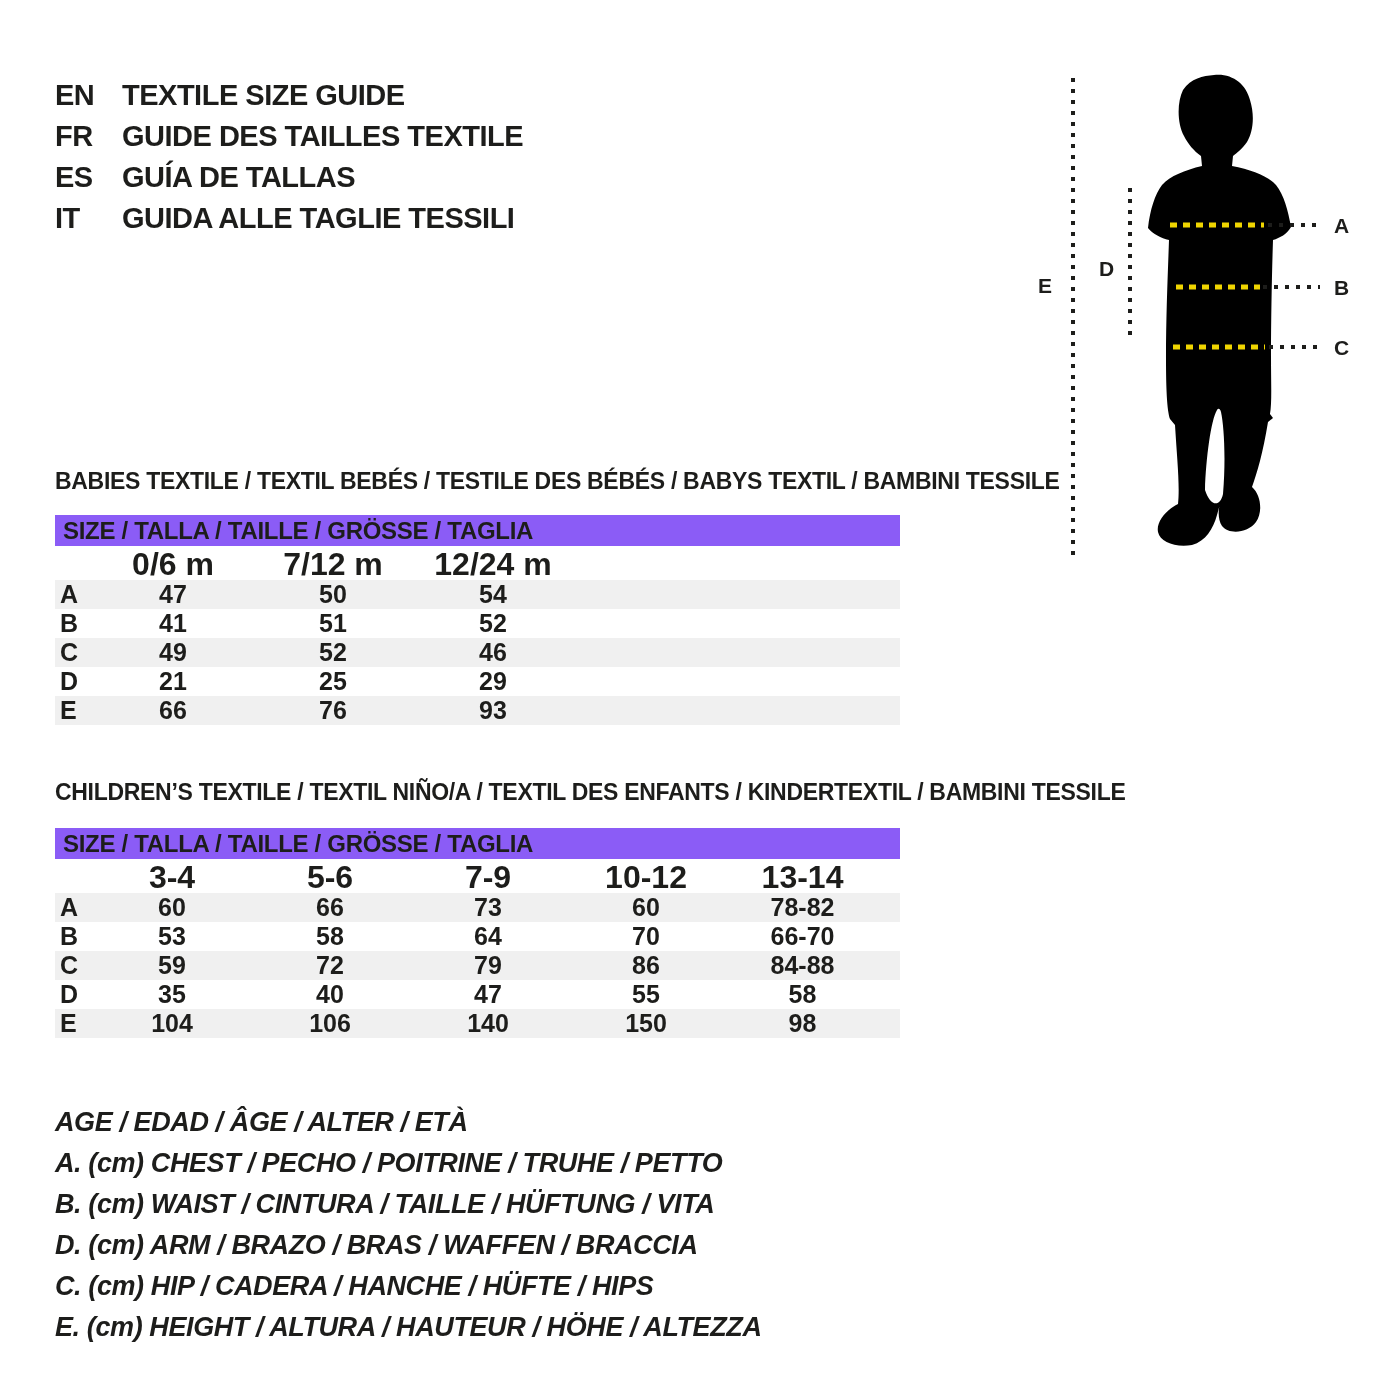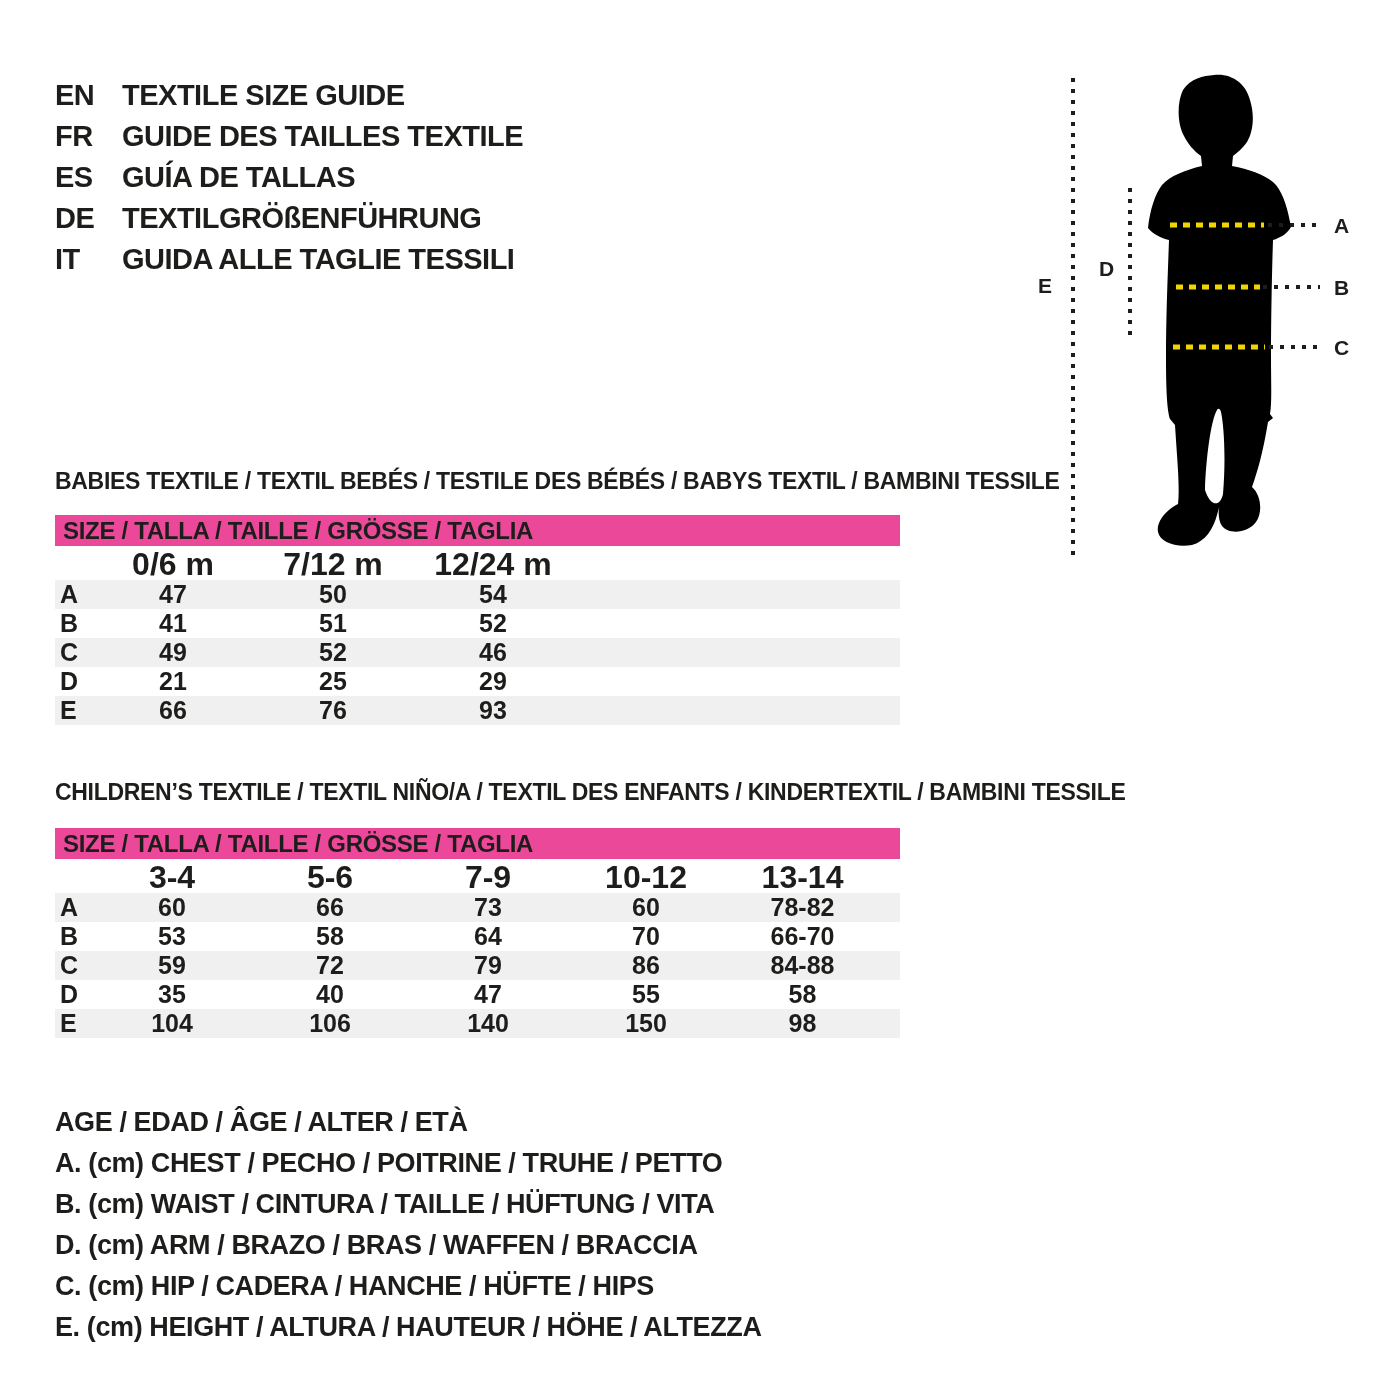--- a/index.html
+++ b/index.html
@@ -55,21 +55,21 @@
   .size-table {
     position: absolute;
     left: 55px;
     width: 845px;
   }
   #babies-table { top: 515px; }
   #children-table { top: 828px; }
   .table-bar {
     height: 31px;
     line-height: 31px;
-    background: #ec4899;
+    background: #8b5cf6;
     font-size: 24px;
     font-weight: bold;
     letter-spacing: -0.3px;
     padding-left: 8px;
     box-sizing: border-box;
     white-space: nowrap;
   }
   .tgrid { display: grid; align-items: center; }
   .grid-3 { grid-template-columns: 38px 160px 160px 160px 1fr; }
   .grid-5 { grid-template-columns: 38px 158px 158px 158px 158px 155px; }
@@ -83,43 +83,40 @@
     position: absolute;
     left: 55px; top: 1102px;
   }
   .legend-line {
     height: 41px;
     line-height: 41px;
     font-size: 27px;
     font-weight: bold;
     letter-spacing: -0.4px;
     white-space: nowrap;
+    font-style: italic;
   }
 </style>
 </head>
 <body>
 
 <div id="page">
 
   <div class="lang-list">
     <div class="lang-row">
       <span class="lang-code">EN</span>
       <span class="lang-title">TEXTILE SIZE GUIDE</span>
     </div>
     <div class="lang-row">
       <span class="lang-code">FR</span>
       <span class="lang-title">GUIDE DES TAILLES TEXTILE</span>
     </div>
     <div class="lang-row">
       <span class="lang-code">ES</span>
       <span class="lang-title">GUÍA DE TALLAS</span>
-    </div>
-    <div class="lang-row">
-      <span class="lang-code">DE</span>
-      <span class="lang-title">TEXTILGRÖßENFÜHRUNG</span>
     </div>
     <div class="lang-row">
       <span class="lang-code">IT</span>
       <span class="lang-title">GUIDA ALLE TAGLIE TESSILI</span>
     </div>
   </div>
 
   <svg class="figure-svg" viewBox="0 0 380 505" xmlns="http://www.w3.org/2000/svg">
 
     <path fill="#000000" fill-rule="evenodd" d="

